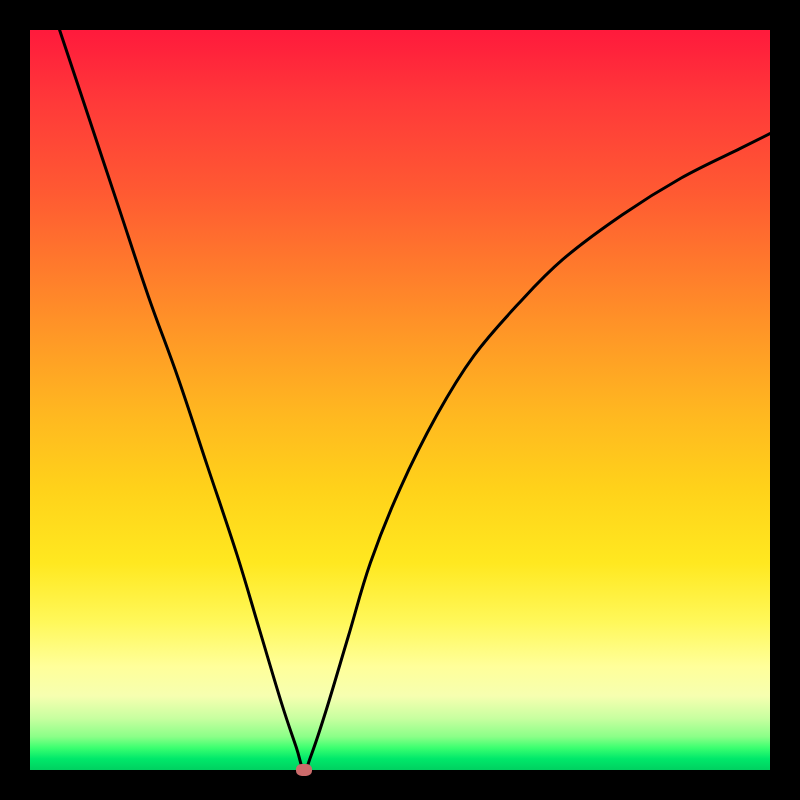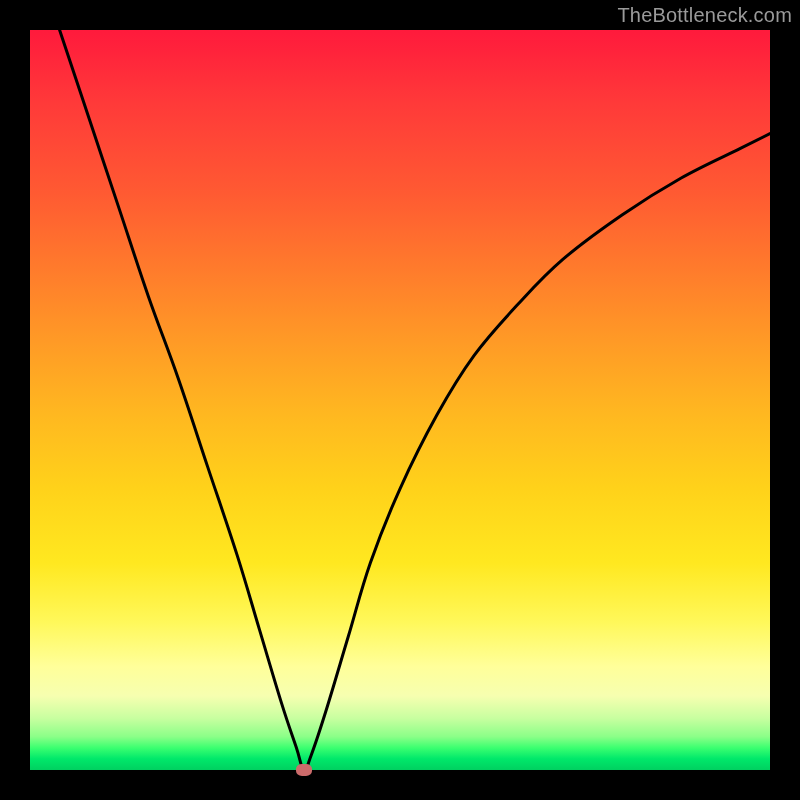--- a/index.html
+++ b/index.html
@@ -76,15 +76,14 @@
 
 <div class="frame">
 
   <div class="plot-area">
     <svg class="curve-svg" viewBox="0 0 740 740" preserveAspectRatio="none">
       <path id="curve-path" fill="none" stroke="#000" stroke-width="3" stroke-linecap="round" stroke-linejoin="round" d="M 29.6 0 C 34.928000000000004 15.983999999999991 48.544000000000004 56.83199999999995 59.2 88.79999999999995 C 69.856 120.76799999999996 78.14399999999999 145.632 88.8 177.60000000000002 C 99.456 209.56800000000004 107.744 235.76399999999998 118.4 266.4 C 129.056 297.03599999999994 137.344 317.16399999999993 148 347.79999999999995 C 158.656 378.436 166.944 404.632 177.6 436.6 C 188.256 468.56800000000004 197.876 496.096 207.20000000000002 525.4 C 216.52400000000003 554.704 221.40800000000002 572.76 229.4 599.4 C 237.392 626.04 244.94000000000003 652.088 251.60000000000002 673.4 C 258.26 694.712 262.404 705.8119999999999 266.4 717.8 C 270.39599999999996 729.788 271.136 738.668 273.8 740 C 276.464 741.332 277.204 735.8560000000001 281.2 725.2 C 285.19599999999997 714.544 289.34 702.112 296 680.8 C 302.66 659.4879999999999 310.20799999999997 633.4399999999999 318.2 606.8 C 326.192 580.16 331.076 559.4399999999999 340.40000000000003 532.8 C 349.72400000000005 506.15999999999997 358.012 485.44 370 458.8 C 381.988 432.16 393.68000000000006 408.776 407.00000000000006 384.8 C 420.32000000000005 360.824 429.348 345.58 444 325.59999999999997 C 458.652 305.61999999999995 472.41600000000005 291.116 488.40000000000003 273.8 C 504.384 256.48400000000004 514.1519999999999 245.38400000000004 532.8 229.40000000000003 C 551.448 213.41600000000003 570.688 199.65200000000002 592 185 C 613.312 170.34799999999998 629.888 159.988 651.2 148 C 672.5120000000001 136.012 694.4159999999999 126.39199999999997 710.4 118.39999999999998 C 726.384 110.40799999999999 734.672 106.26400000000001 740 103.60000000000002"></path>
     </svg>
     <div id="marker" class="marker" style="left: 273.8px; top: 740px; background: rgb(204, 107, 107);"></div>
   </div>
 
-  <div class="watermark">TheBottleneck.com</div>
 
 </div>
 
 </body></html>

